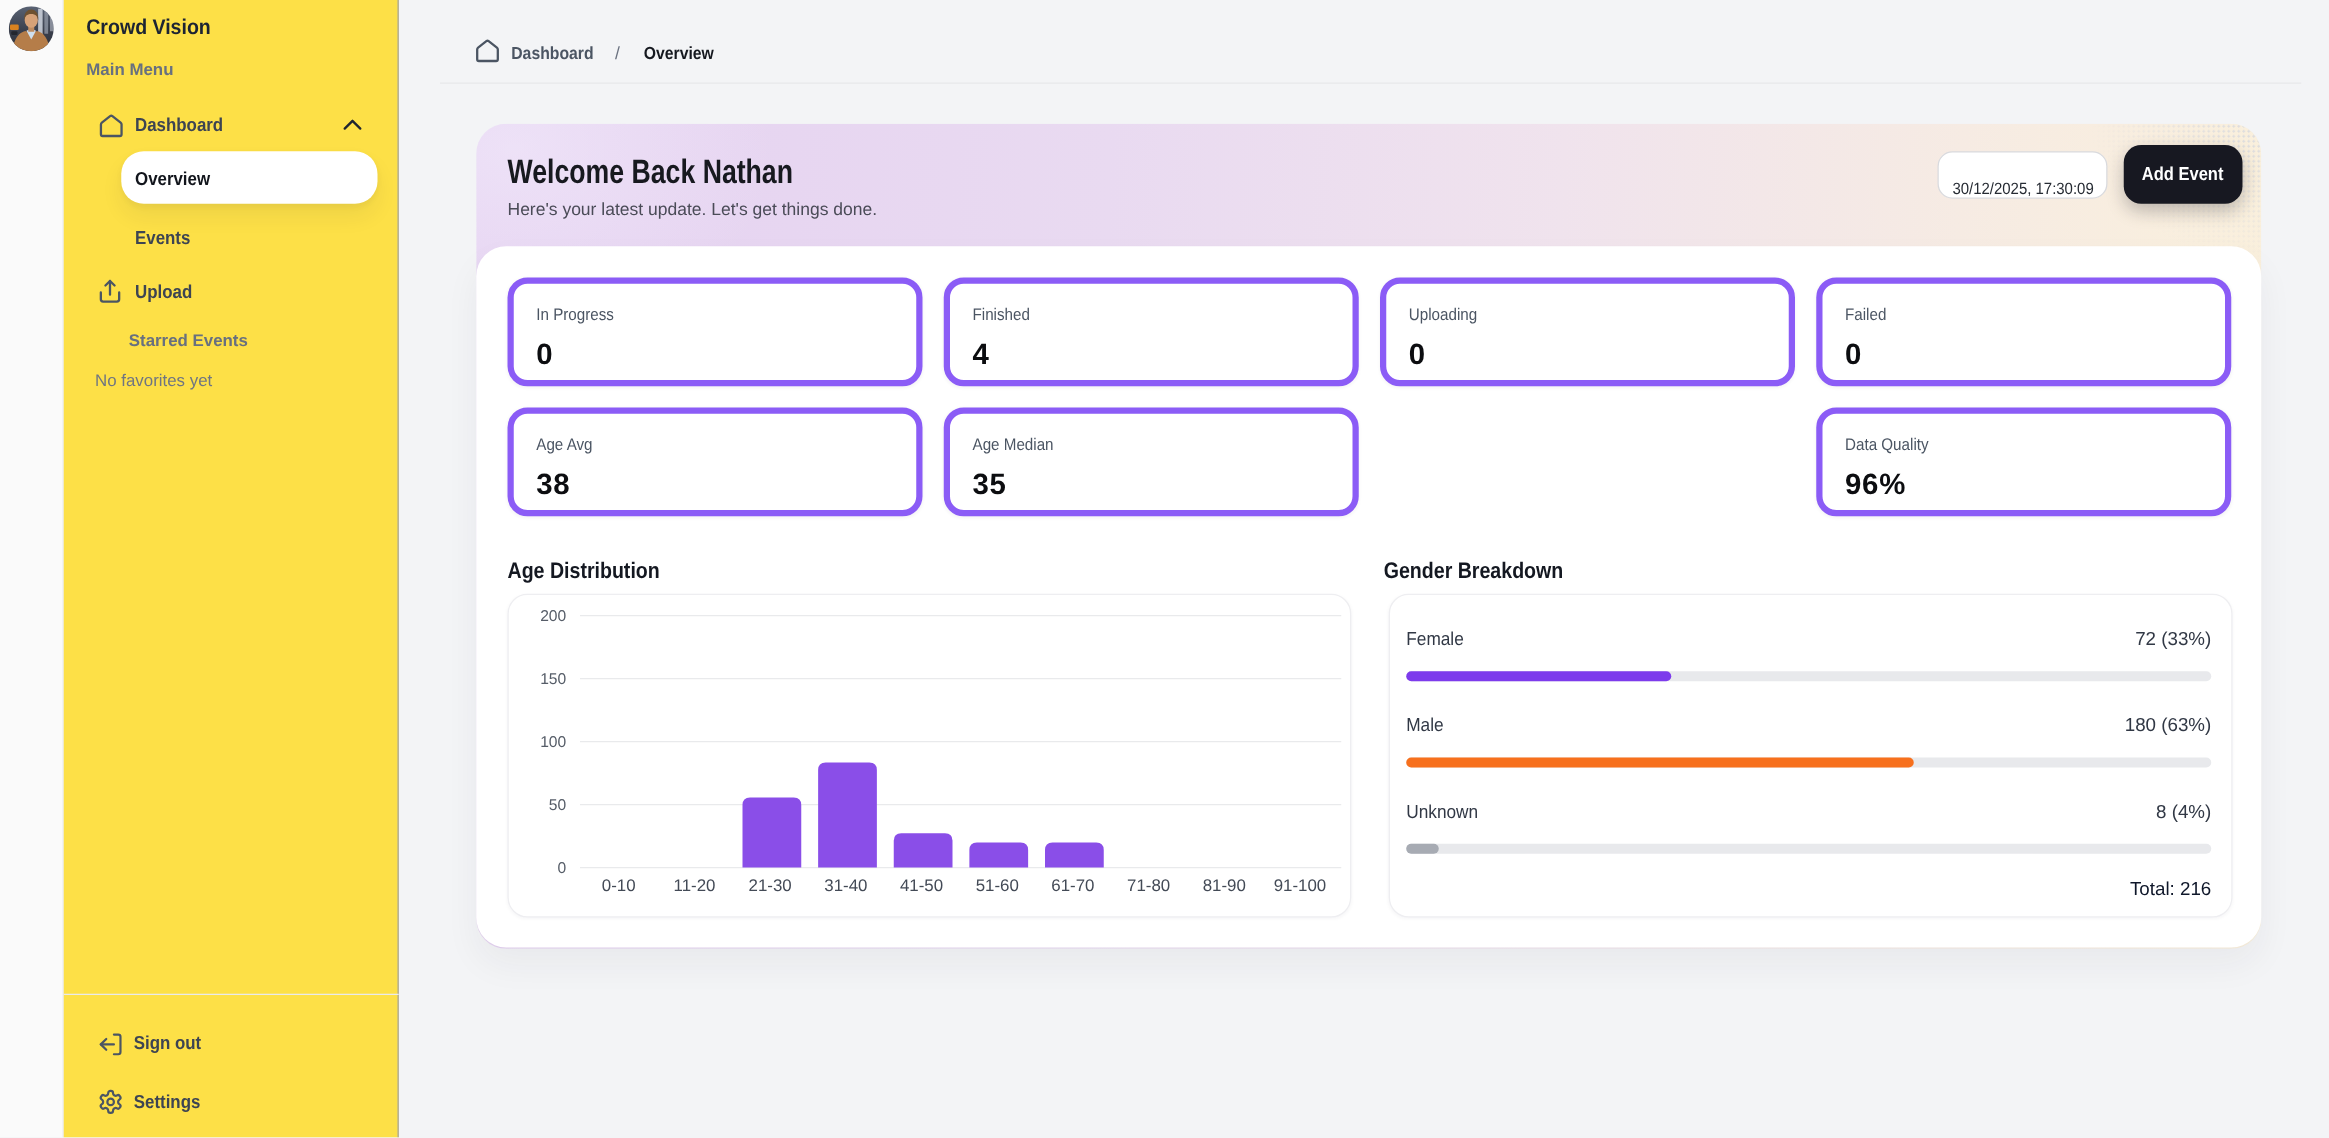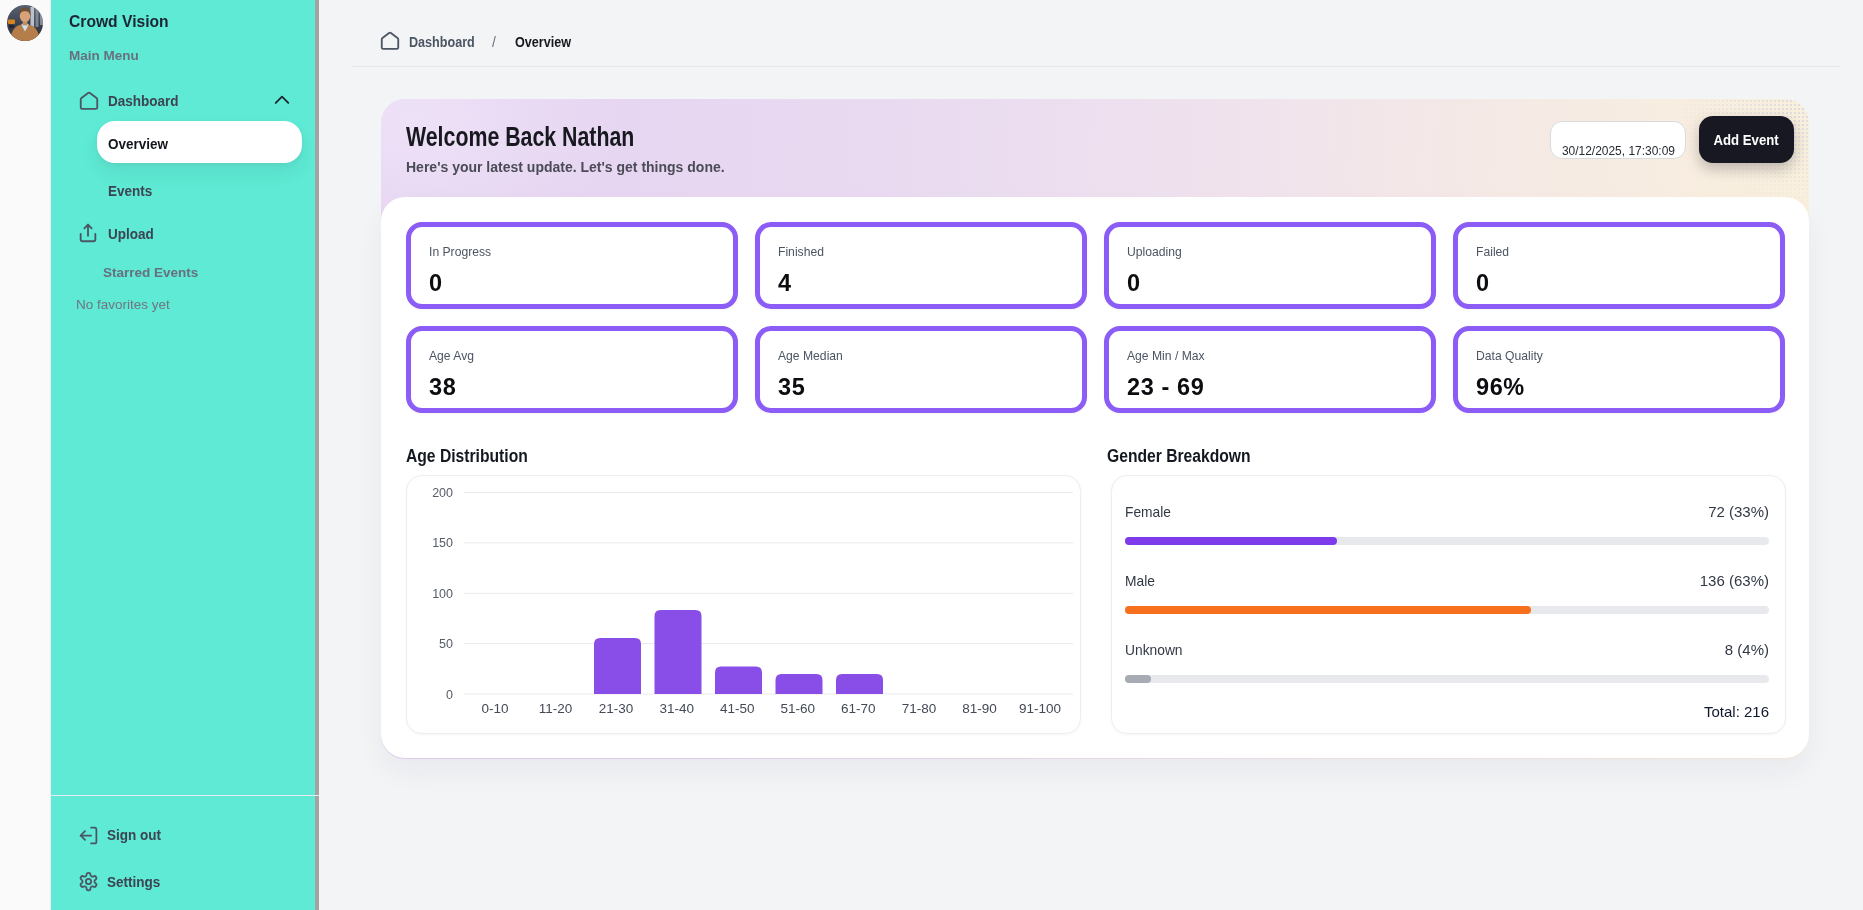--- a/index.html
+++ b/index.html
@@ -2,21 +2,21 @@
 <html><head>
 <meta charset="utf-8">
 <style>
 * { margin:0; padding:0; box-sizing:border-box; }
 html,body { width:1863px; height:910px; overflow:hidden; }
 body { font-family:"Liberation Sans", sans-serif; background:#f3f4f6; position:relative; }
 .abs { position:absolute; }
 
 
 #rail { left:0; top:0; width:51px; height:910px; background:#fafafa; border-right:1px solid #e9eaed; }
-#sidebar { left:51px; top:0; width:268px; height:910px; background:#5eead4; border-right:4px solid #a3a3a3; }
+#sidebar { left:51px; top:0; width:268px; height:910px; background:#fde047; border-right:1px solid #a3a3a3; }
 #brand { left:18px; top:12px; font-size:17px; font-weight:700; color:#1d2433; transform:scaleX(0.92); transform-origin:0 0; }
 #mainmenu { left:18px; top:48px; font-size:13.5px; font-weight:700; color:#68707f; }
 .navtext { font-size:15px; font-weight:700; color:#3d4452; transform:scaleX(0.9); transform-origin:0 0; }
 #dash-ic { left:26.5px; top:90px; }
 #dash-tx { left:57px; top:92px; }
 #chev { left:220.5px; top:90px; }
 #pill { left:46px; top:121px; width:205px; height:42px; background:#fff; border-radius:18px; box-shadow:0 10px 18px rgba(45,45,60,0.07), 0 2px 5px rgba(45,45,60,0.05); }
 #pill-tx { left:57px; top:135px; color:#12151c; }
 #events-tx { left:57px; top:182px; }
 #upload-ic { left:26px; top:221.5px; }
@@ -41,21 +41,21 @@
   background:radial-gradient(ellipse 300px 220px at 30px 20px, rgba(244,238,252,0.55), transparent 70%),linear-gradient(92deg,#e5d2f1 0%,#e9daf1 35%,#f0e3ed 60%,#f6ebe3 82%,#faf0dc 100%); }
 #banner .dots { position:absolute; inset:0; border-radius:24px;
   background-image:radial-gradient(rgba(150,175,225,0.45) 0.8px, transparent 1.1px);
   background-size:4px 4px;
   -webkit-mask-image:radial-gradient(ellipse 150px 320px at -20px 55%, rgba(0,0,0,0.95) 0%, rgba(0,0,0,0.75) 55%, transparent 78%),
     radial-gradient(ellipse 210px 160px at 101% 0%, rgba(0,0,0,0.8) 0%, transparent 72%);
   mask-image:radial-gradient(ellipse 150px 320px at -20px 55%, rgba(0,0,0,0.95) 0%, rgba(0,0,0,0.75) 55%, transparent 78%),
     radial-gradient(ellipse 210px 160px at 101% 0%, rgba(0,0,0,0.8) 0%, transparent 72%);
   }
 #welcome { left:86px; top:121.5px; font-size:27px; font-weight:700; color:#17191f; transform:scaleX(0.79); transform-origin:0 0; }
-#subtitle { left:86px; top:159px; font-size:14px; color:#4a4b57;font-weight:bold; }
+#subtitle { left:86px; top:159px; font-size:14px; color:#4a4b57; }
 #chip { left:1230px; top:121px; width:136px; height:38px; background:#fff; border:1px solid #d9dade; border-radius:12px;
   font-size:13px; color:#262b33; display:flex; align-items:flex-end; justify-content:center; }
 #addevt { left:1379px; top:116px; width:95px; height:47px; background:#171821; border-radius:14px;
   font-size:15px; font-weight:700; color:#fff; display:flex; align-items:center; justify-content:center;
   box-shadow:0 6px 14px rgba(20,20,30,0.25); }
 
 #panel { left:61px; top:197px; width:1428px; height:561px; background:#fff; border-radius:24px; box-shadow:0 14px 28px rgba(30,30,50,0.05); }
 
 .stat { position:absolute; width:332px; height:87px; background:#fff; border:5px solid #8b5cf6; border-radius:16px;
   box-shadow:0 1px 3px rgba(20,20,40,0.05); padding:16px 18px; }
@@ -183,24 +183,20 @@
         <div class="vl">0</div>
       </div>
     <div class="stat" style="left:25px; top:129px;">
         <div class="lb">Age Avg</div>
         <div class="vl">38</div>
       </div>
     <div class="stat" style="left:374px; top:129px;">
         <div class="lb">Age Median</div>
         <div class="vl">35</div>
       </div>
-    <div class="stat" style="left:723px; top:129px;">
-        <div class="lb">Age Min / Max</div>
-        <div class="vl">23 - 69</div>
-      </div>
     <div class="stat" style="left:1072px; top:129px;">
         <div class="lb">Data Quality</div>
         <div class="vl">96%</div>
       </div>
 
     <div class="sect" style="left:25px; top:249px;">Age Distribution</div>
     <div class="sect" style="left:726px; top:249px;">Gender Breakdown</div>
 
     <div class="chartcard" style="left:25px; top:278px;">
       <svg width="673" height="257" viewBox="0 0 673 257">
@@ -242,21 +238,21 @@
       </svg>
     </div>
 
     <div class="chartcard" style="left:730px; top:278px;">
       <div class="grow-lb" style="left:13px; top:26.5px;">Female</div>
       <div class="grow-vl" style="top:26.5px;">72 (33%)</div>
       <div class="track" style="top:61px;">
           <div class="fill" style="width:212px; background:#7d3bec;"></div>
         </div>
       <div class="grow-lb" style="left:13px; top:95.5px;">Male</div>
-      <div class="grow-vl" style="top:95.5px;">136 (63%)</div>
+      <div class="grow-vl" style="top:95.5px;">180 (63%)</div>
       <div class="track" style="top:130px;">
           <div class="fill" style="width:406px; background:#f7701d;"></div>
         </div>
       <div class="grow-lb" style="left:13px; top:164.5px;">Unknown</div>
       <div class="grow-vl" style="top:164.5px;">8 (4%)</div>
       <div class="track" style="top:199px;">
           <div class="fill" style="width:26px; background:#a7abb3;"></div>
         </div>
       <div id="total">Total: 216</div>
     </div>

